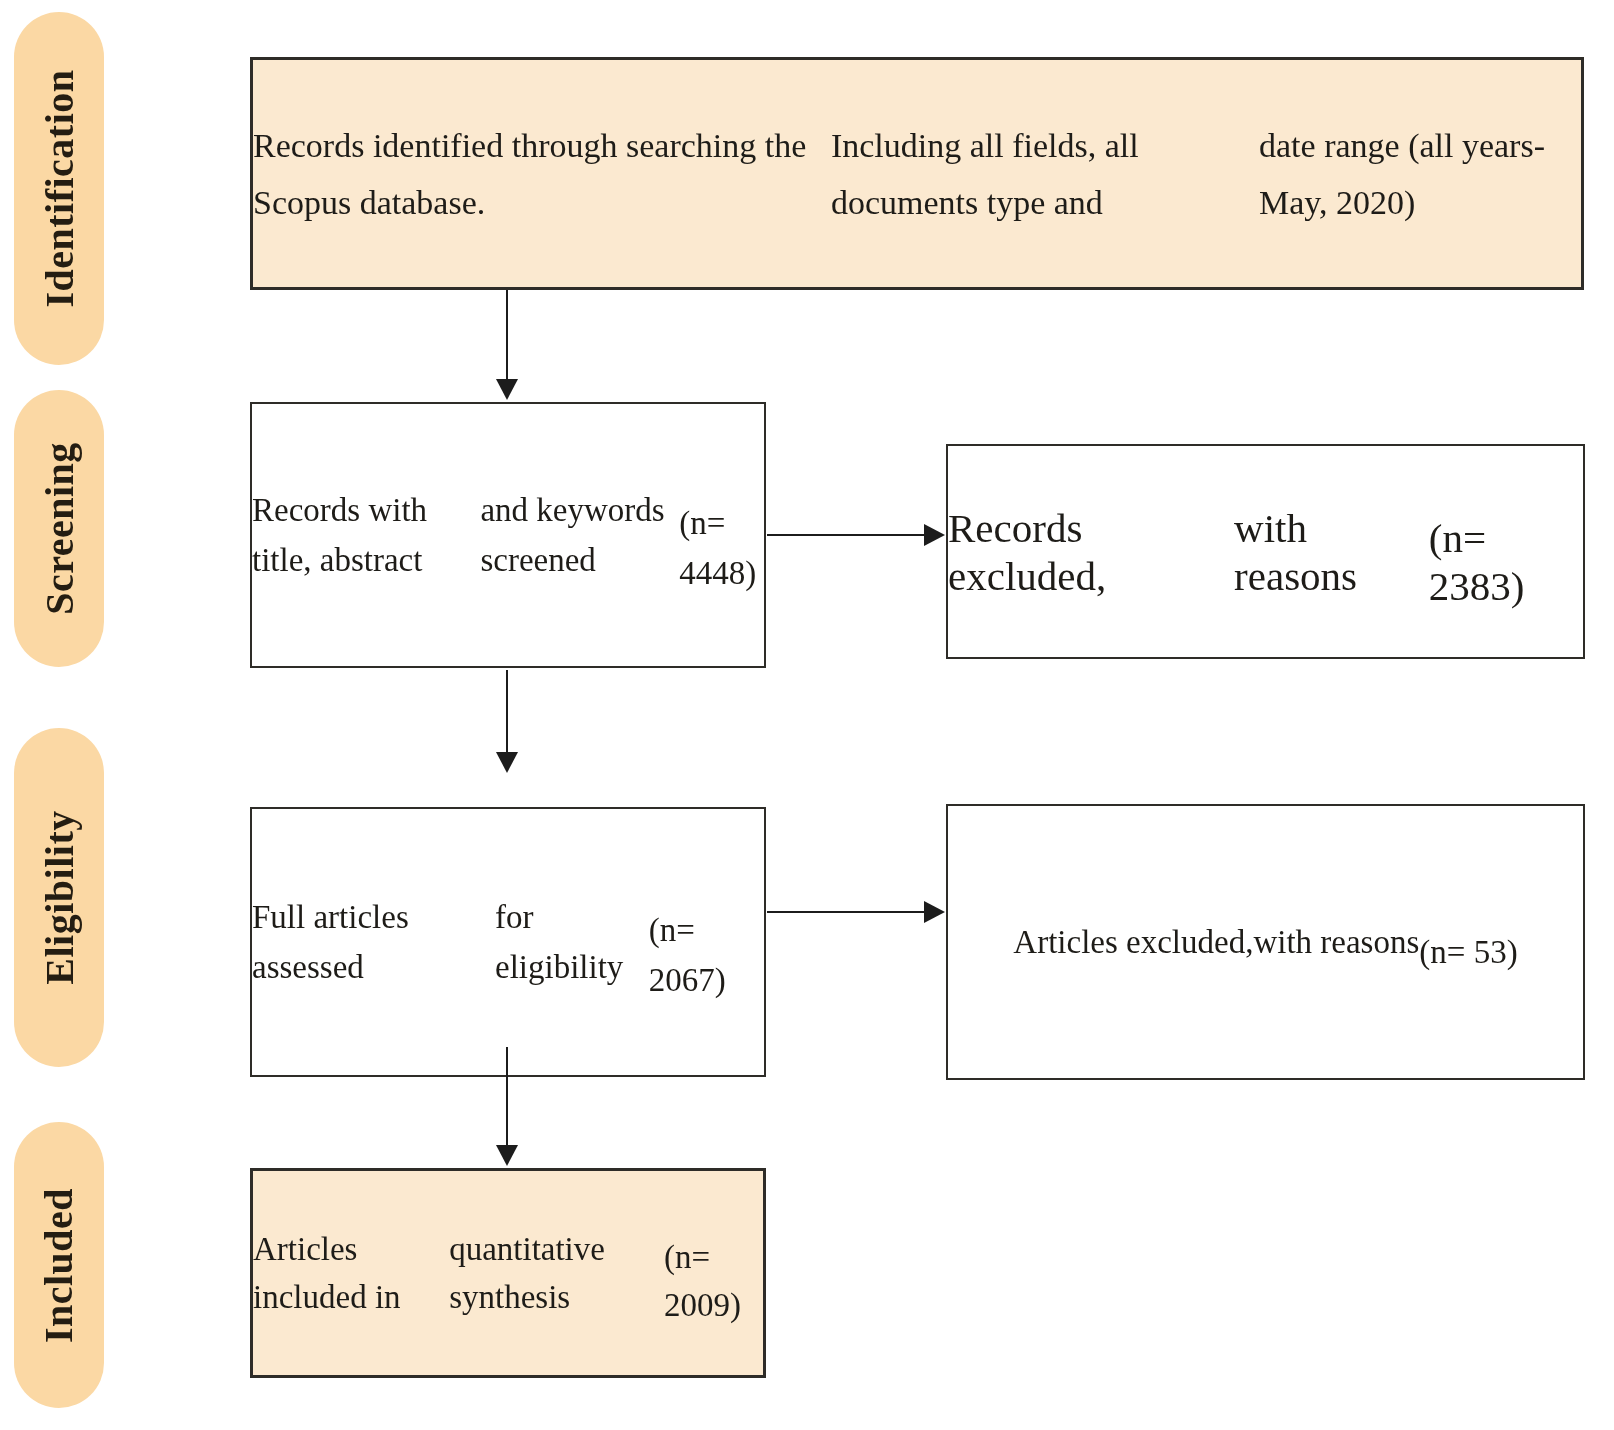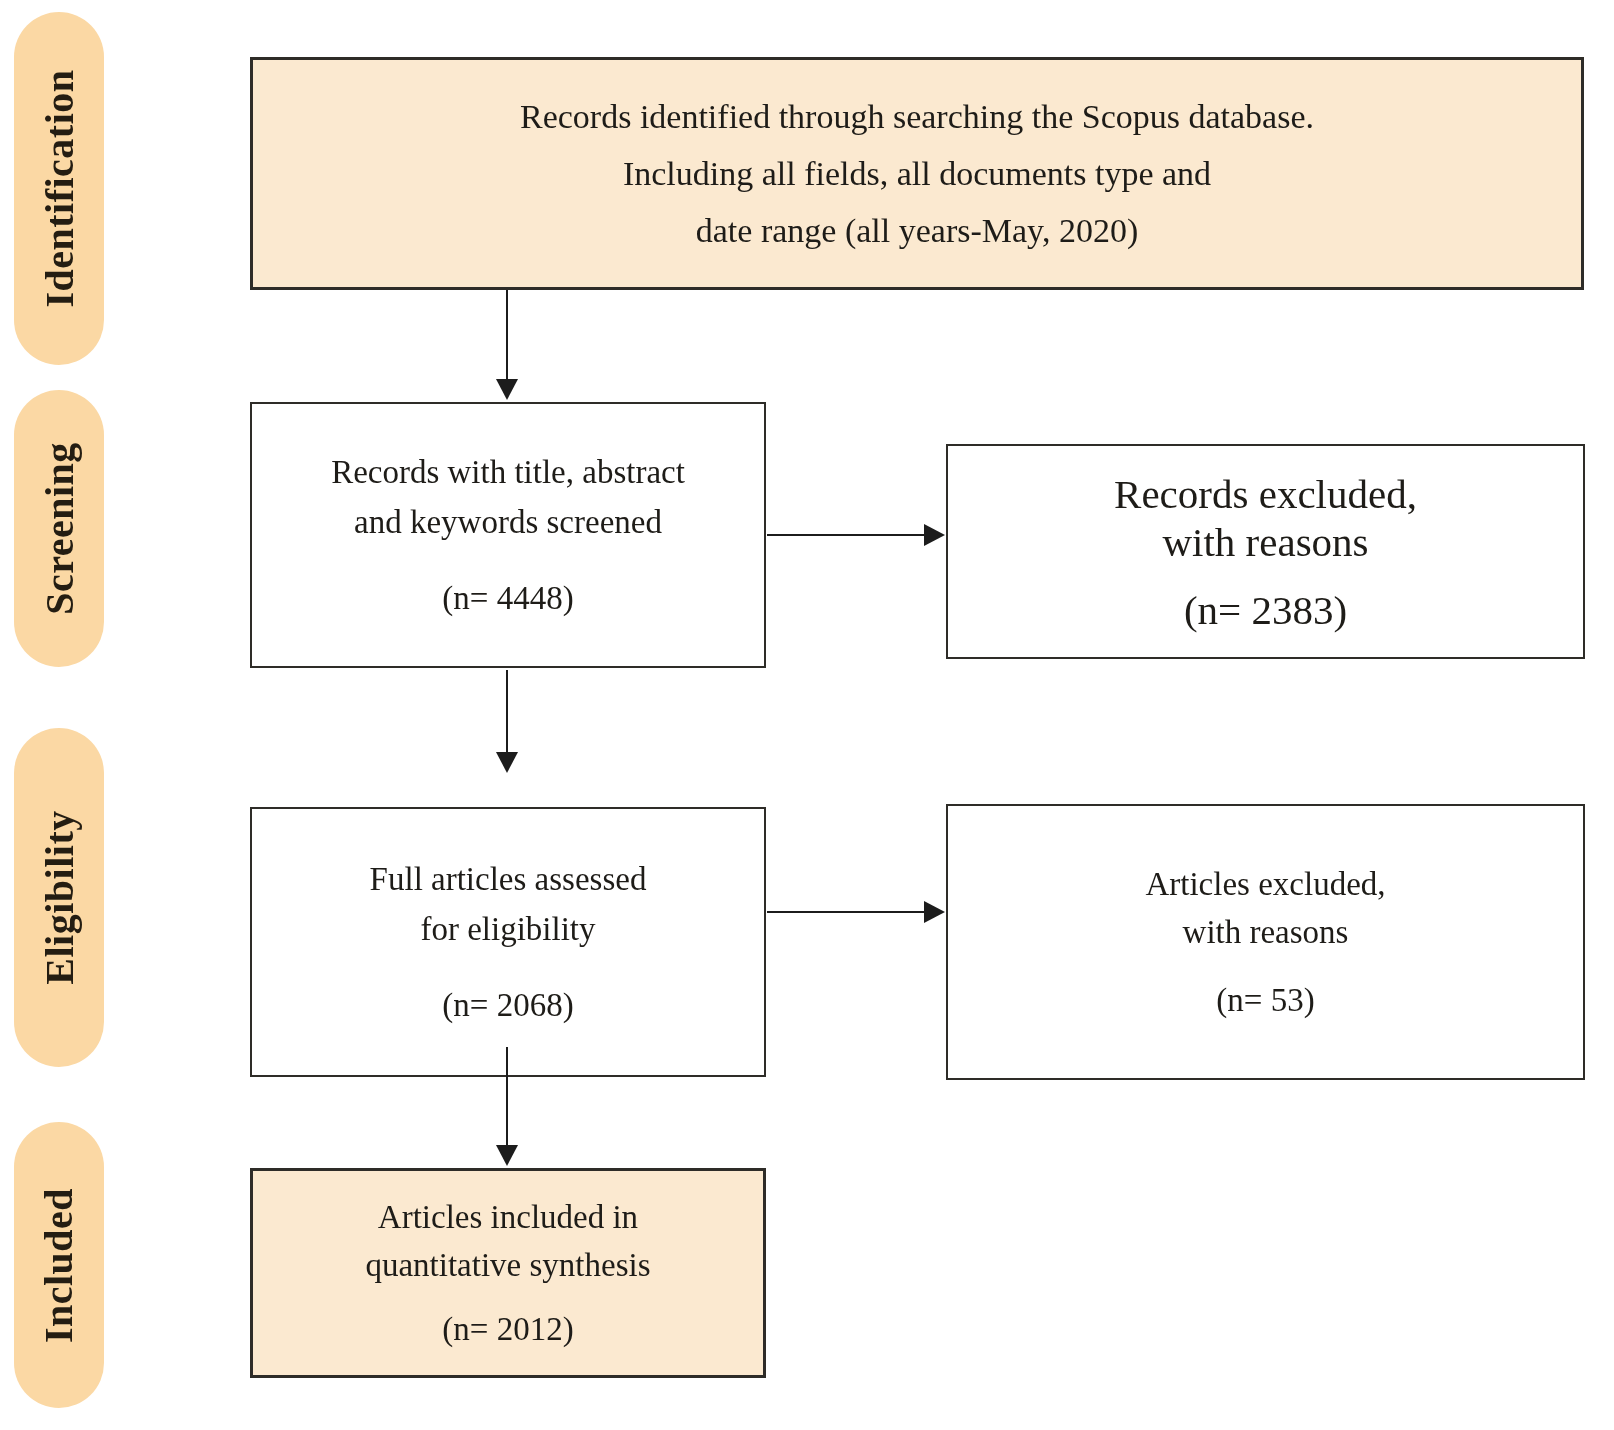--- a/index.html
+++ b/index.html
@@ -47,21 +47,21 @@
   #stage-screening      { top: 390px;  height: 277px; }
   #stage-eligibility    { top: 728px;  height: 339px; }
   #stage-included       { top: 1122px; height: 286px; }
 
   
   .flow-box {
     position: absolute;
     background: #ffffff;
     border: 2px solid var(--box-border);
     display: flex;
-    flex-direction: column;
+    flex-direction: row;
     align-items: center;
     justify-content: center;
   }
   .flow-box.tinted { background: var(--box-fill); border-width: 3px; }
 
   #box-identified {
     left: 250px; top: 57px; width: 1334px; height: 233px;
     font-size: 34px; line-height: 57px;
   }
   #box-screened {
@@ -174,21 +174,21 @@
   </div>
 
   <div class="varrow" id="arrow-screened-assessed">
     <div class="shaft"></div>
     <div class="head"></div>
   </div>
 
   <div class="flow-box" id="box-assessed">
     <div>Full articles assessed</div>
     <div>for eligibility</div>
-    <div class="count-line">(n= 2068)</div>
+    <div class="count-line">(n= 2067)</div>
   </div>
 
   <div class="harrow" id="arrow-assessed-excluded">
     <div class="shaft"></div>
     <div class="head"></div>
   </div>
 
   <div class="flow-box" id="box-articles-excluded">
     <div>Articles excluded,</div>
     <div>with reasons</div>
@@ -196,16 +196,16 @@
   </div>
 
   <div class="varrow" id="arrow-assessed-included">
     <div class="shaft"></div>
     <div class="head"></div>
   </div>
 
   <div class="flow-box tinted" id="box-included">
     <div>Articles included in</div>
     <div>quantitative synthesis</div>
-    <div class="count-line">(n= 2012)</div>
+    <div class="count-line">(n= 2009)</div>
   </div>
 
 </div>
 
 </body></html>

